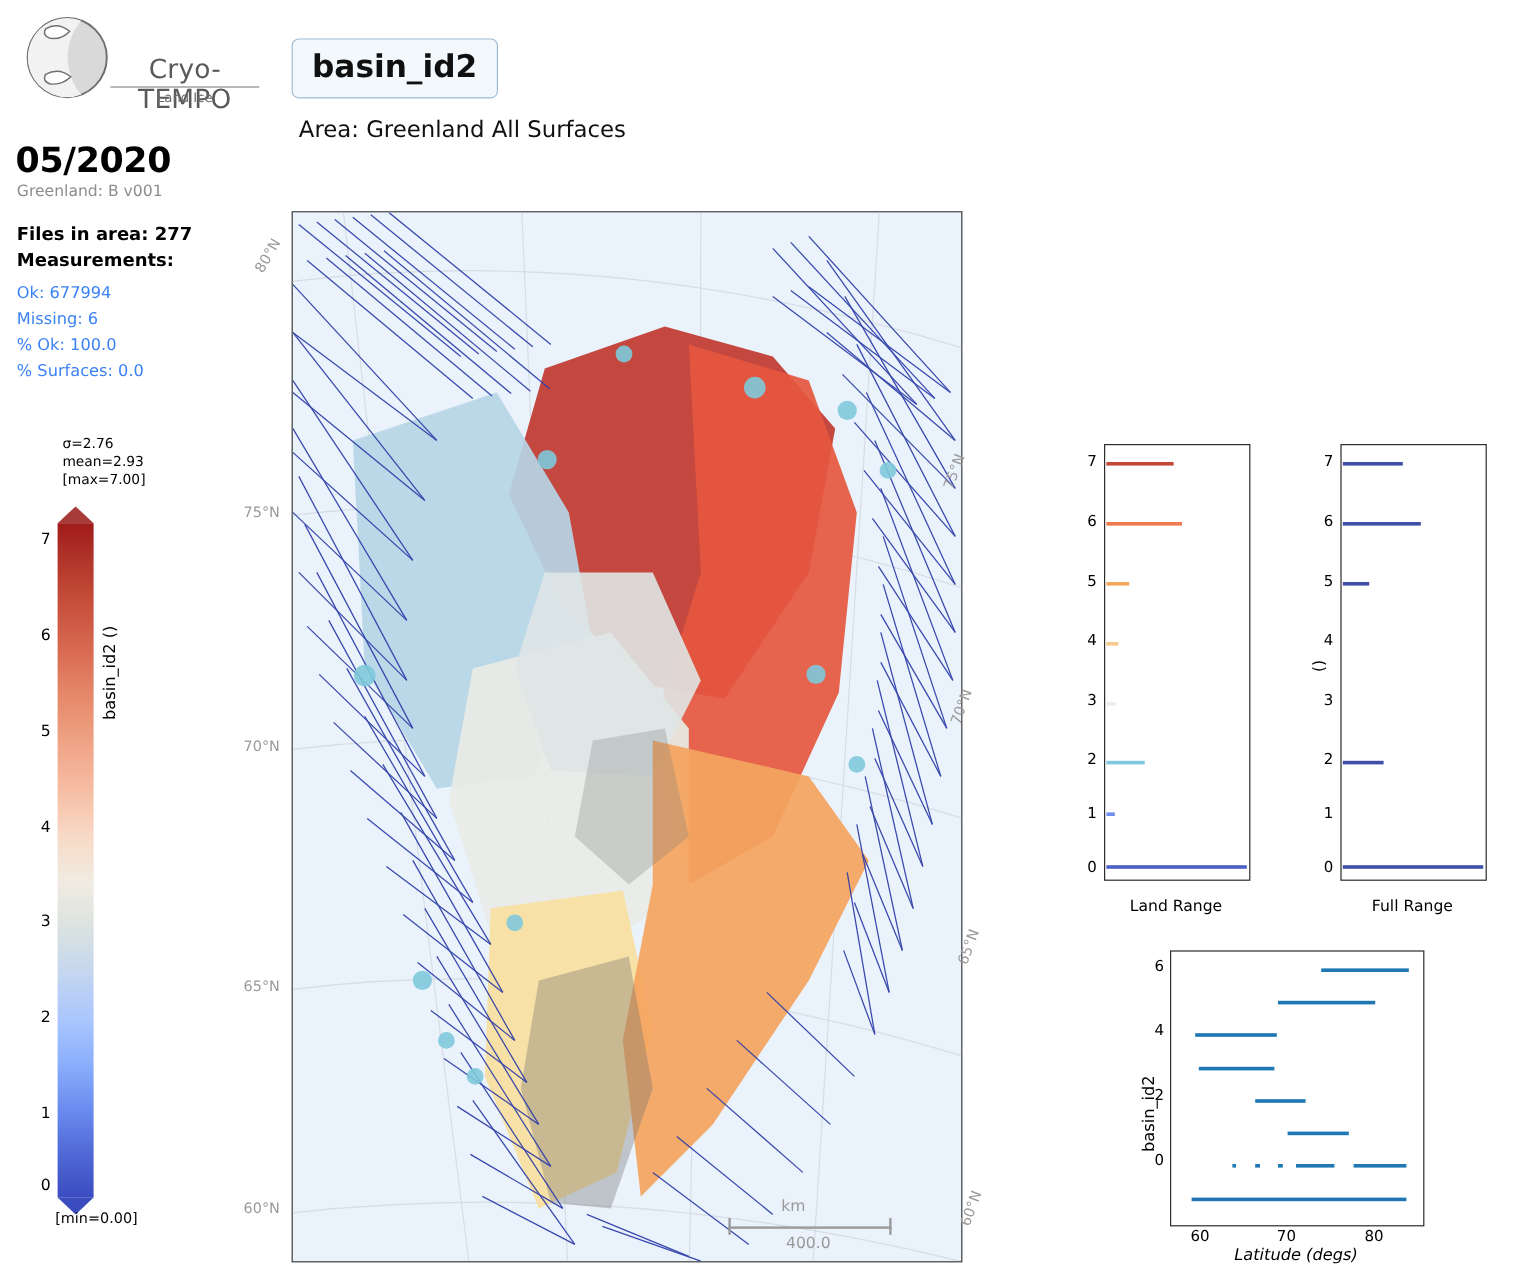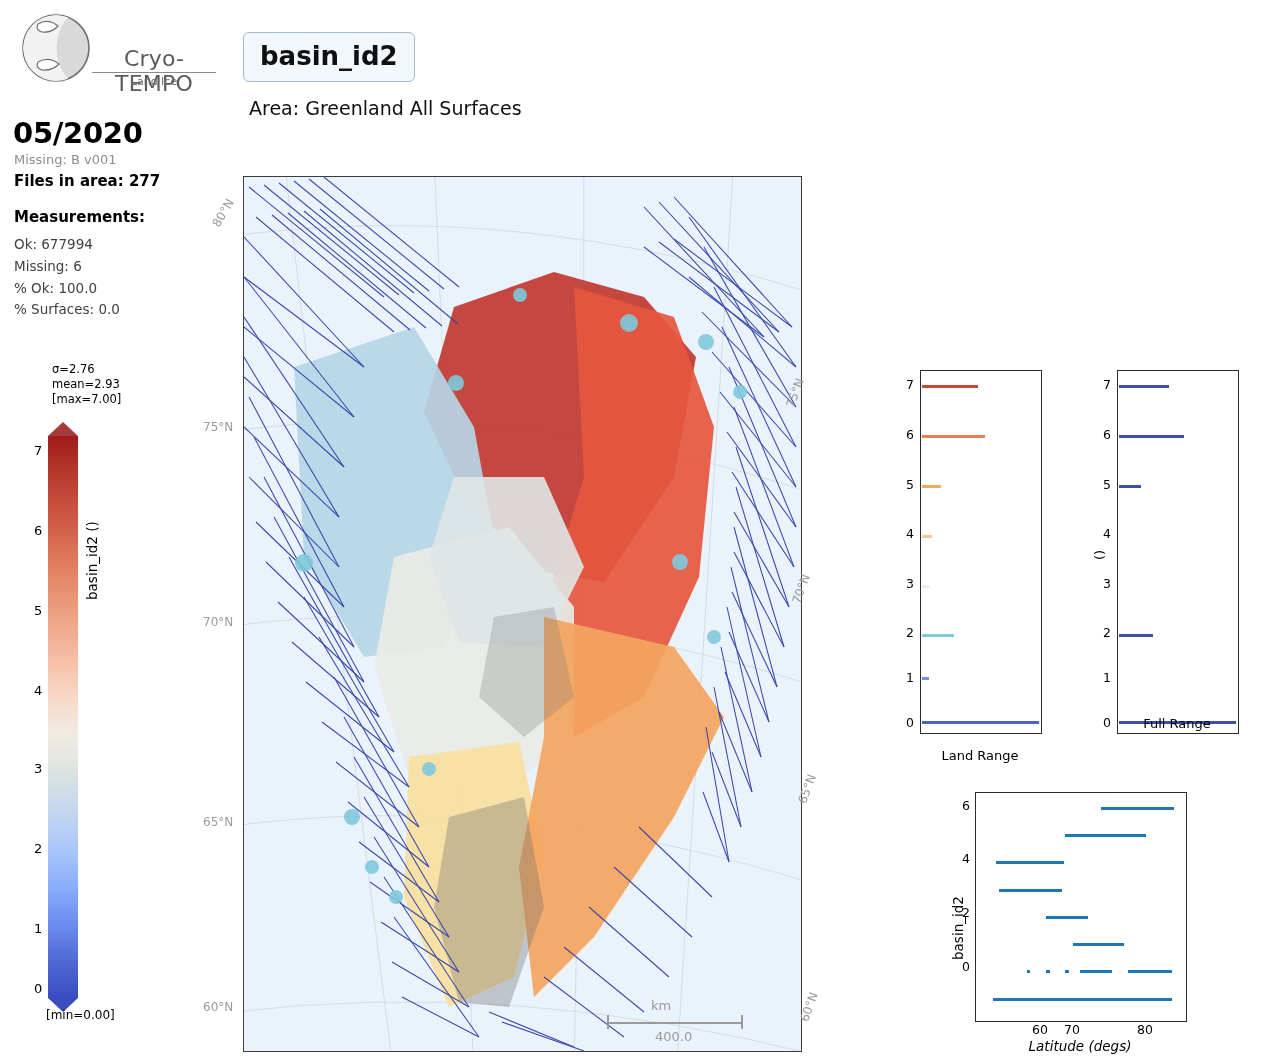--- a/index.html
+++ b/index.html
@@ -63,36 +63,36 @@
   #baseline-label {
     position: absolute;
     left: 14px;
     top: 152px;
     font-size: 13px;
     color: #8d8d8d;
   }
   #files-label {
     position: absolute;
     left: 14px;
-    top: 172px;
+    top: 186px;
     font-size: 15px;
     font-weight: bold;
   }
   #measurements-label {
     position: absolute;
     left: 14px;
     top: 208px;
     font-size: 15px;
     font-weight: bold;
   }
   .stat-line {
     position: absolute;
     left: 14px;
     font-size: 13.5px;
-    color: #404040;
+    color: #3b82f6;
   }
   
   #var-chip {
     position: absolute;
     left: 243px;
     top: 32px;
     padding: 8px 16px 10px 16px;
     border: 1px solid #9fbcd6;
     border-radius: 6px;
     background: #f3f8fc;
@@ -342,21 +342,21 @@
     <circle cx="36" cy="36" r="33" fill="#d9d9d9" stroke="#6f6f6f" stroke-width="1.6"></circle>
     <path d="M3 36 a33 33 0 0 1 45 -31 a40 44 0 0 0 0 62 a33 33 0 0 1 -45 -31 z" fill="#f2f2f2" clip-path="url(#gclip)"></path>
     <path d="M18 12 q10 -6 20 2 q-6 7 -16 6 q-7 -2 -4 -8 z" fill="#ffffff" stroke="#6f6f6f" stroke-width="1.2"></path>
     <path d="M18 50 q11 -6 21 2 q-7 7 -17 6 q-7 -2 -4 -8 z" fill="#ffffff" stroke="#6f6f6f" stroke-width="1.2"></path>
   </svg>
   <div id="logo-text">Cryo-TEMPO</div>
   <div id="logo-sub">Land Ice</div>
 </div>
 
 <div id="date-label">05/2020</div>
-<div id="baseline-label">Missing: B v001</div>
+<div id="baseline-label">Greenland: B v001</div>
 <div id="files-label">Files in area: 277</div>
 <div id="measurements-label">Measurements:</div>
 <div class="stat-line" style="top:236px">Ok: 677994</div>
 <div class="stat-line" style="top:258px">Missing: 6</div>
 <div class="stat-line" style="top:280px">% Ok: 100.0</div>
 <div class="stat-line" style="top:301px">% Surfaces: 0.0</div>
 
 <div id="var-chip">basin_id2</div>
 <div id="area-label">Area: Greenland All Surfaces</div>
 
@@ -590,38 +590,38 @@
   <div class="hbar" style="left:1px; top:350px; width:117px; background:#3f4fa8;"></div>
 </div>
 <div class="mini-tick" style="left:1089px; top:384px; width:22px;">7</div>
 <div class="mini-tick" style="left:1089px; top:434px; width:22px;">6</div>
 <div class="mini-tick" style="left:1089px; top:484px; width:22px;">5</div>
 <div class="mini-tick" style="left:1089px; top:533px; width:22px;">4</div>
 <div class="mini-tick" style="left:1089px; top:583px; width:22px;">3</div>
 <div class="mini-tick" style="left:1089px; top:632px; width:22px;">2</div>
 <div class="mini-tick" style="left:1089px; top:677px; width:22px;">1</div>
 <div class="mini-tick" style="left:1089px; top:722px; width:22px;">0</div>
-<div class="mini-caption" style="left:1117px; top:716px; width:120px;">Full Range</div>
+<div class="mini-caption" style="left:1117px; top:748px; width:120px;">Full Range</div>
 <div id="full-range-ylabel">()</div>
 
 <div id="lat-panel">
   <div class="lat-seg" style="left:125px; top:14px;  width:73px;"></div>
   <div class="lat-seg" style="left:89px;  top:41px;  width:81px;"></div>
   <div class="lat-seg" style="left:20px;  top:68px;  width:68px;"></div>
   <div class="lat-seg" style="left:23px;  top:96px;  width:63px;"></div>
   <div class="lat-seg" style="left:70px;  top:123px; width:42px;"></div>
   <div class="lat-seg" style="left:97px;  top:150px; width:51px;"></div>
   <div class="lat-seg" style="left:152px; top:177px; width:44px;"></div>
   <div class="lat-seg" style="left:104px; top:177px; width:32px;"></div>
   <div class="lat-seg" style="left:89px;  top:177px; width:4px;"></div>
   <div class="lat-seg" style="left:70px;  top:177px; width:4px;"></div>
   <div class="lat-seg" style="left:51px;  top:177px; width:3px;"></div>
   <div class="lat-seg" style="left:17px;  top:205px; width:179px;"></div>
 </div>
 <div class="lat-tick-y" style="left:948px; top:966px;">0</div>
 <div class="lat-tick-y" style="left:948px; top:912px;">2</div>
 <div class="lat-tick-y" style="left:948px; top:858px;">4</div>
 <div class="lat-tick-y" style="left:948px; top:805px;">6</div>
-<div class="lat-tick-x" style="left:1000px; top:1022px;margin-left:40px;">60</div>
+<div class="lat-tick-x" style="left:1000px; top:1022px;">60</div>
 <div class="lat-tick-x" style="left:1072px; top:1022px;">70</div>
 <div class="lat-tick-x" style="left:1145px; top:1022px;text-align:center;">80</div>
 <div id="lat-xlabel">Latitude (degs)</div>
 <div id="lat-ylabel">basin_id2</div>
 
 </body></html>

